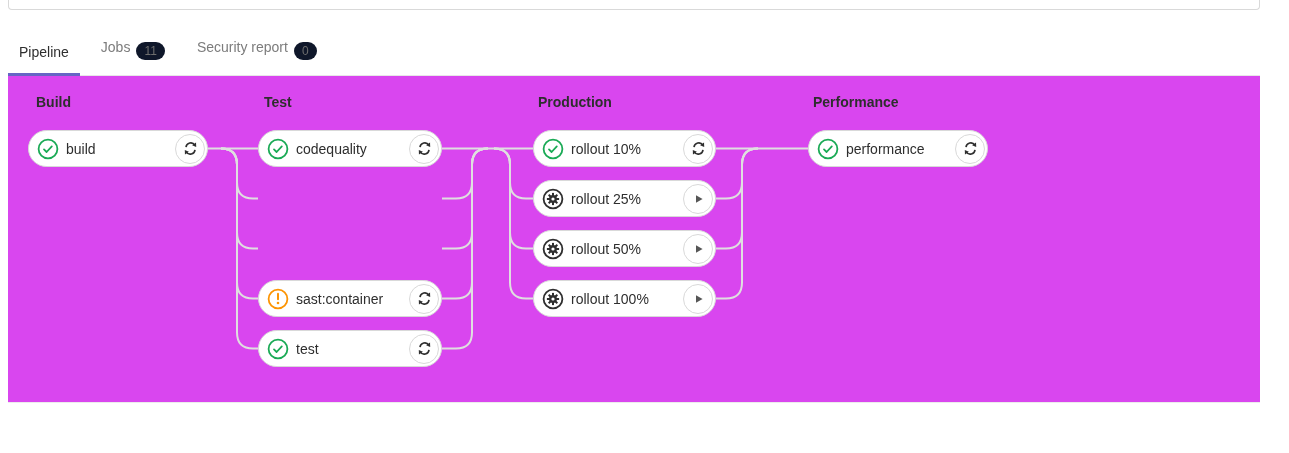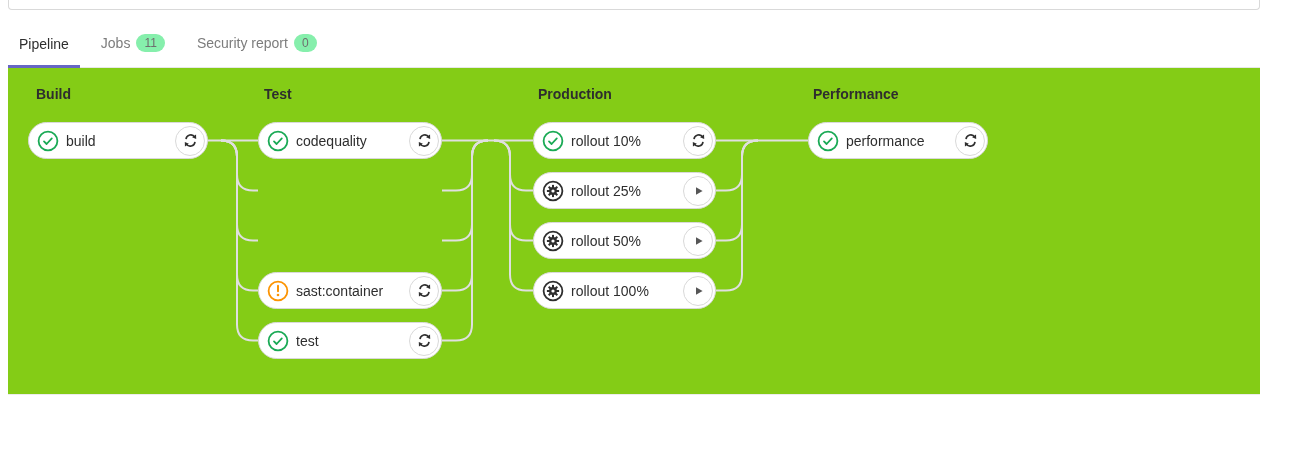--- a/index.html
+++ b/index.html
@@ -24,27 +24,27 @@
     position:relative;display:flex;align-items:center;gap:6px;
     padding:15px 11px 15px;font-size:14px;color:#7c7c7c;cursor:pointer;
     white-space:nowrap;
   }
   .tab.active{color:#2e2e2e;font-weight:normal;}
   .tab.active::after{
     content:"";position:absolute;left:0;right:0;bottom:-1px;height:3px;
     background:#6666c4;
   }
   .badge{
-    background:#86efac;color:#6e6e6e;font-size:12px;font-weight:normal;
-    border-radius:10px;padding:1px 8px;line-height:16px;
+    background:#0f172a;color:#6e6e6e;font-size:12px;font-weight:normal;
+    border-radius:10px;padding:1px 8px;line-height:16px;margin-top:8px;
   }
   
   .graph{
     position:relative;margin-left:8px;width:1252px;height:327px;
-    background:#84cc16;border-bottom:1px solid #ececec;box-sizing:border-box;
+    background:#d946ef;border-bottom:1px solid #ececec;box-sizing:border-box;
   }
   .connectors{position:absolute;left:0;top:0;}
   .stage-title{
     position:absolute;top:18px;font-size:14px;font-weight:bold;color:#2e2e2e;
   }
   .pill{
     position:absolute;height:37px;box-sizing:border-box;
     display:flex;align-items:center;
     background:#fff;border:1px solid #d9d9d9;border-radius:20px;
     padding-left:8px;cursor:pointer;

